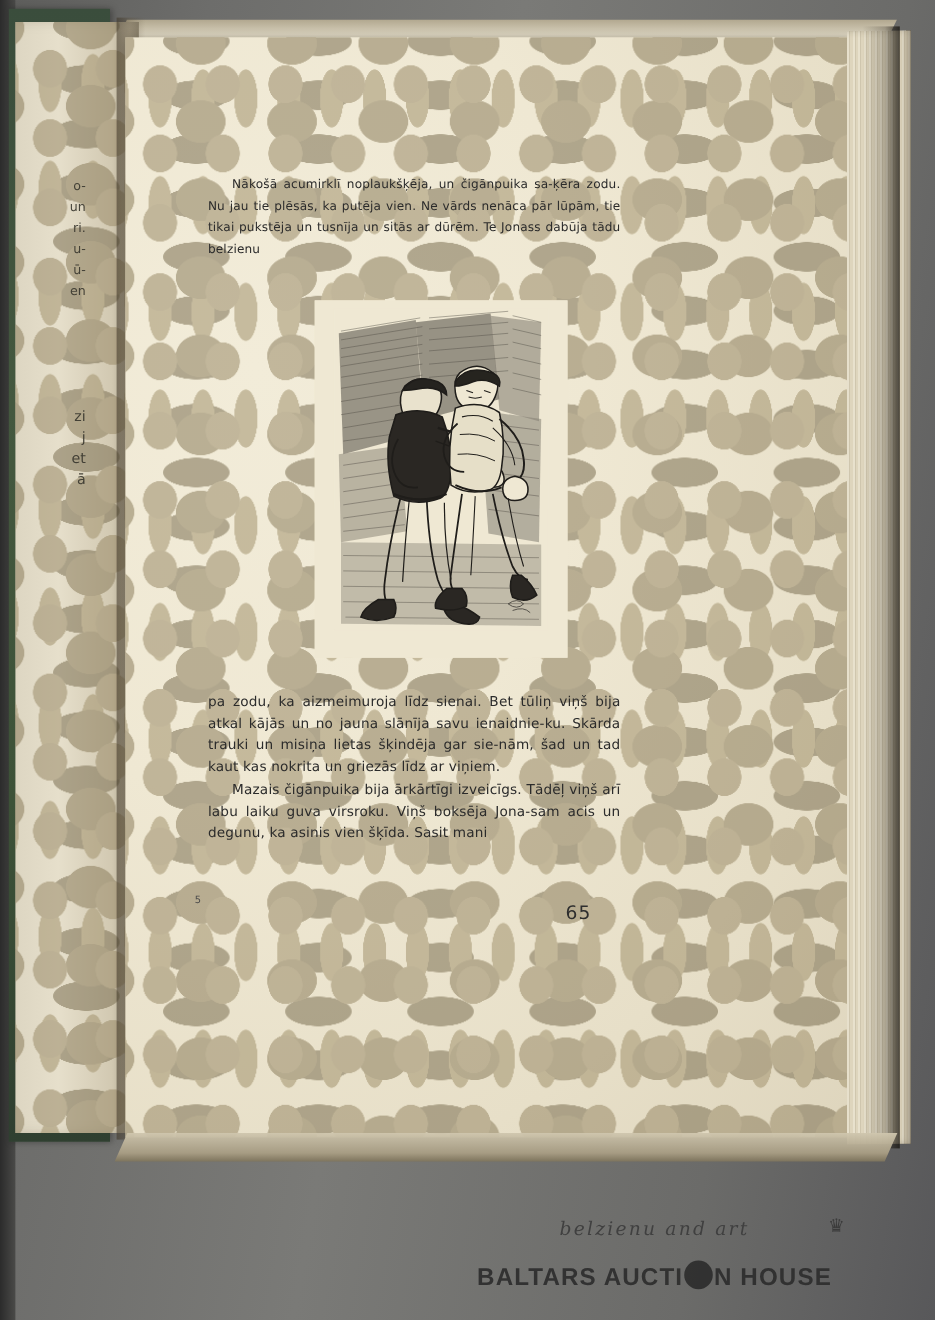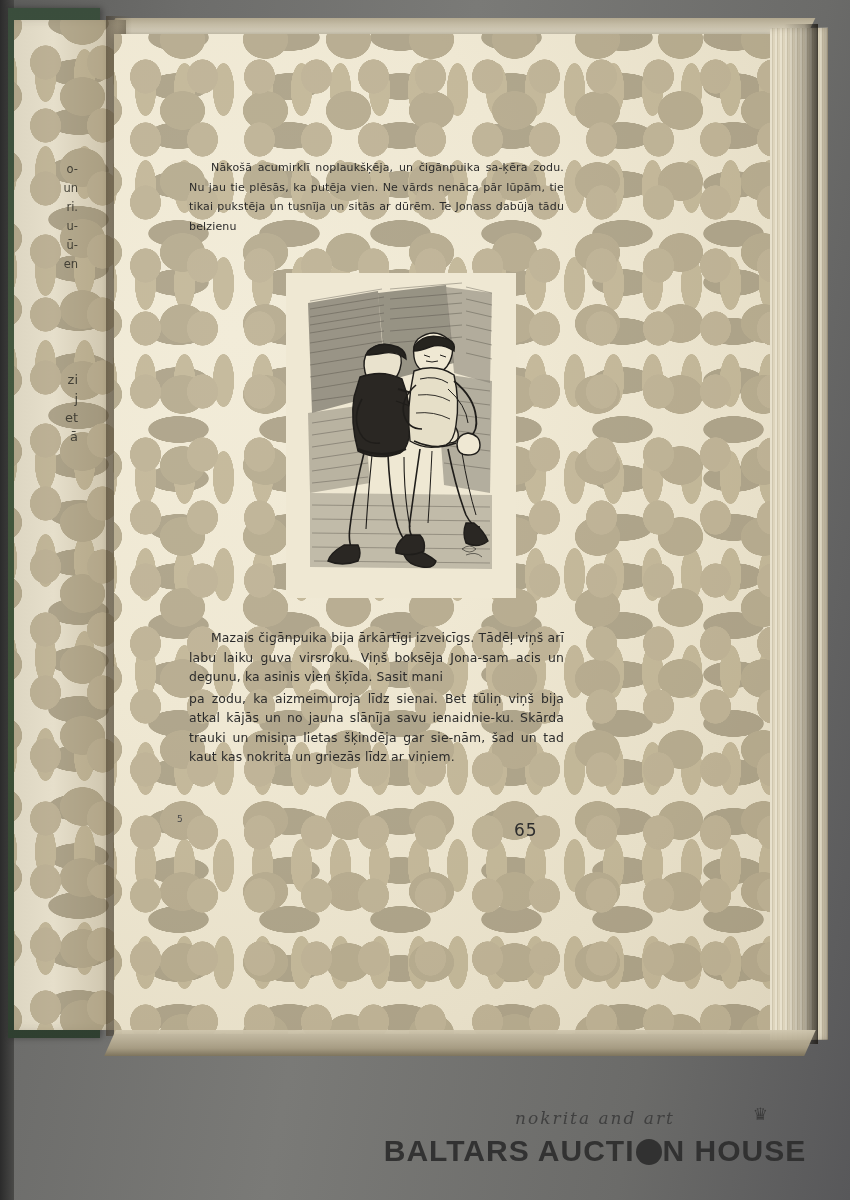--- a/index.html
+++ b/index.html
@@ -244,24 +244,24 @@
   .wm-top {
     font-family: "DejaVu Serif", serif;
     font-style: italic;
     font-size: 17px;
     letter-spacing: 2px;
     color: #3e3e3e;
   }
   .wm-main {
     font-family: "Liberation Sans", sans-serif;
     font-weight: 700;
-    font-size: 30px;
+    font-size: 22px;
     letter-spacing: 1px;
     color: #2f2f2f;
-    margin-top: 6px;
+    margin-top: 18px;
     white-space: nowrap;
   }
   .wm-dot {
     display: inline-block;
     width: 26px; height: 26px;
     border-radius: 50%;
     background: #2f2f2f;
     vertical-align: -4px;
     margin: 0 1px;
   }
@@ -432,31 +432,31 @@
         <g opacity="0.8">
           <path d="M176 276 q8 -6 14 0 q-6 6 -14 0" stroke="#2b2925" stroke-width="0.8" fill="none"></path>
           <path d="M180 282 q10 -4 16 2" stroke="#2b2925" stroke-width="0.8" fill="none"></path>
         </g>
 
         <rect x="0" y="0" width="230" height="325" fill="none"></rect>
       </svg>
     </div>
 
     <div class="block-after">
+      <p class="para">pa zodu, ka aizmeimuroja līdz sienai. Bet tūliņ viņš bija atkal kājās un no jauna slānīja savu ienaidnie-ku. Skārda trauki un misiņa lietas šķindēja gar sie-nām, šad un tad kaut kas nokrita un griezās līdz ar viņiem.</p>
       <p class="para indent">Mazais čigānpuika bija ārkārtīgi izveicīgs. Tādēļ viņš arī labu laiku guva virsroku. Viņš boksēja Jona-sam acis un degunu, ka asinis vien šķīda. Sasit mani</p>
-      <p class="para">pa zodu, ka aizmeimuroja līdz sienai. Bet tūliņ viņš bija atkal kājās un no jauna slānīja savu ienaidnie-ku. Skārda trauki un misiņa lietas šķindēja gar sie-nām, šad un tad kaut kas nokrita un griezās līdz ar viņiem.</p>
     </div>
 
     <div class="sig-mark">5</div>
     <div class="folio">65</div>
 
     <div class="page-edges"></div>
     <div class="spine-dark"></div>
     <div class="book-bottom-edge"></div>
   </div>
 
   <div class="watermark">
-    <div class="wm-top">nokrita and art</div>
+    <div class="wm-top">belzienu and art</div>
     <div class="wm-main"><span>BALTARS AUCTI</span><span class="wm-dot"></span><span>N HOUSE</span></div>
     <div class="wm-crown">♛</div>
   </div>
 
 </div>
 
 </body></html>

